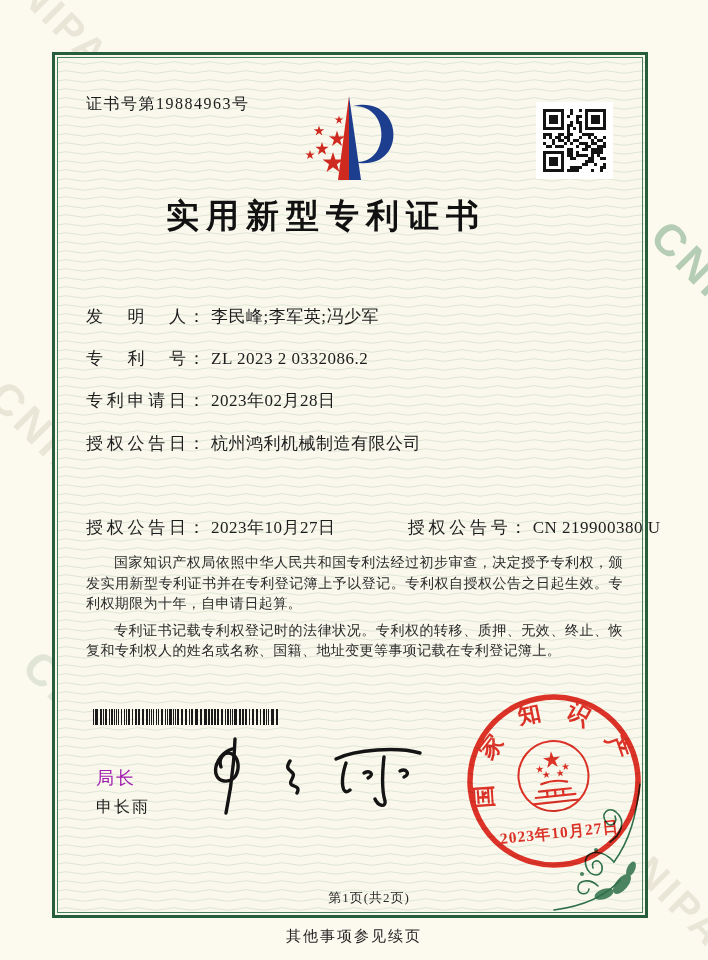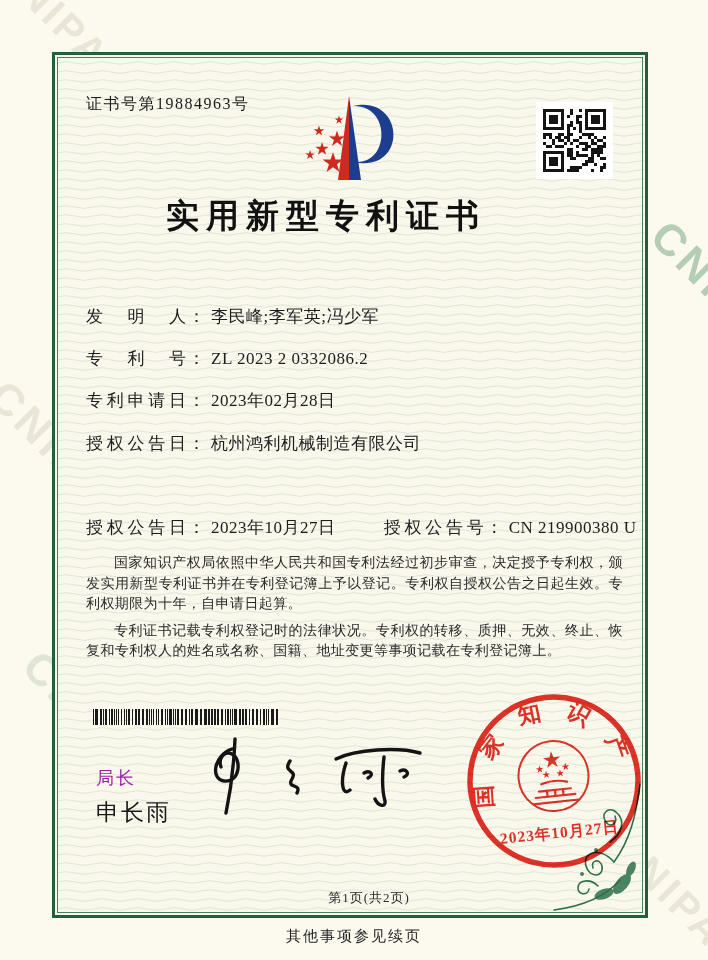--- a/index.html
+++ b/index.html
@@ -31,30 +31,30 @@
   .qr{position:absolute;left:536px;top:102px;width:77px;height:77px;background:#ffffff;
       display:flex;align-items:center;justify-content:center;}
   .title{position:absolute;left:0;top:194px;width:652px;margin:0;text-align:center;
       font-size:33px;font-weight:bold;letter-spacing:7px;color:#111;}
 
   .row{position:absolute;left:86px;width:540px;font-size:17px;color:#1d1d1d;white-space:nowrap;}
   .lab{display:inline-block;width:100px;text-align:justify;text-align-last:justify;vertical-align:bottom;}
   .col{display:inline-block;margin:0 6px 0 2px;}
   .val{letter-spacing:.5px;}
   .grant-group{display:inline-block;}
-  .grant2{margin-left:44px;}
+  .grant2{margin-left:68px;}
 
   .paras{position:absolute;left:86px;top:553px;width:537px;font-size:14px;line-height:20.5px;
       color:#2a2a2a;text-align:justify;letter-spacing:.4px;}
   .paras p{margin:0 0 6px 0;text-indent:2em;}
 
   .barcode{position:absolute;left:93px;top:709px;}
   .signer-title{position:absolute;left:96px;top:766px;font-size:18px;color:#a21caf;
       font-family:Liberation Sans, sans-serif;letter-spacing:2px;}
-  .signer-name{position:absolute;left:96px;top:797px;font-size:23px;color:#1a1a1a;
+  .signer-name{position:absolute;left:96px;top:797px;font-size:16px;color:#1a1a1a;
       font-family:"Liberation Sans","DejaVu Sans",sans-serif;letter-spacing:2px;}
   .signature{position:absolute;left:198px;top:733px;}
   .seal{position:absolute;left:462px;top:689px;transform:rotate(-6deg);opacity:.95;mix-blend-mode:multiply;}
 
   .page-num{position:absolute;left:0;top:889px;width:708px;text-align:center;font-size:13px;color:#2a2a2a;letter-spacing:1px;padding-left:15px;}
   .note{position:absolute;left:0;top:927px;width:708px;text-align:center;font-size:15px;color:#1f1f1f;letter-spacing:2px;}
 </style>
 </head>
 <body>
 

